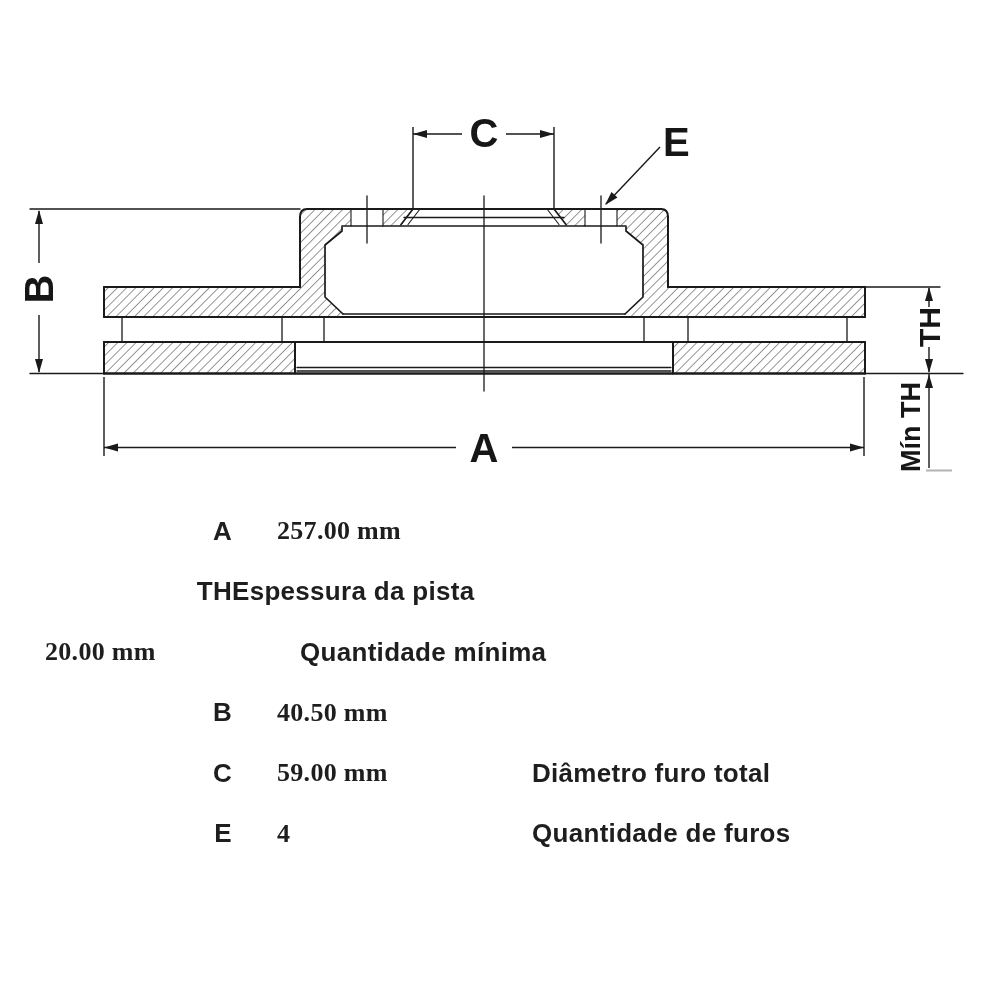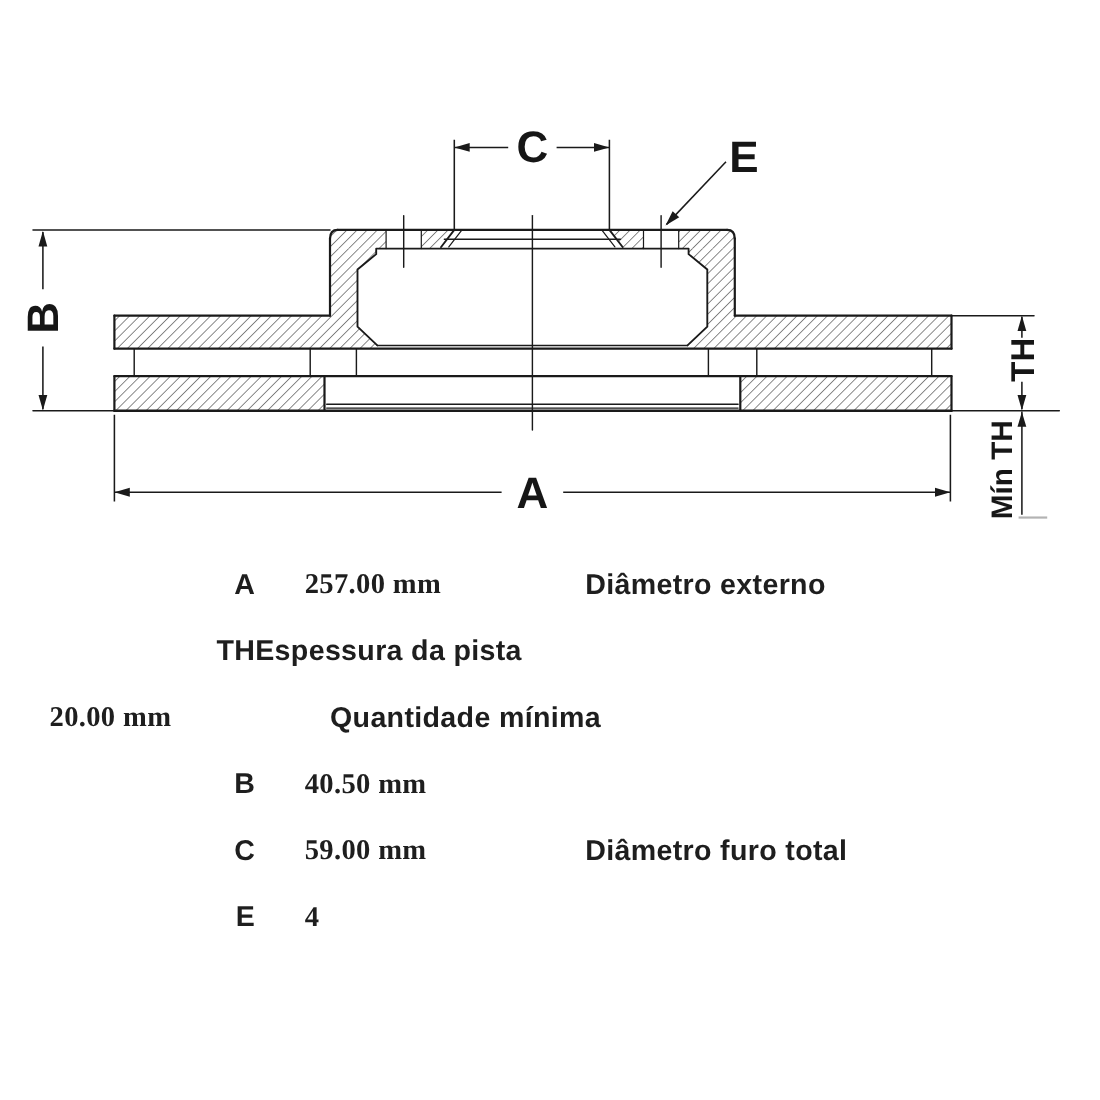--- a/index.html
+++ b/index.html
@@ -118,21 +118,20 @@
       <polygon points="929,374.5 925,388 933,388" fill="#1a1a1a"></polygon>
       <path d="M926,470.5 H952" stroke="#b3b3b3" stroke-width="2" fill="none"></path>
       <text class="dl dl27" x="0" y="9" text-anchor="middle" transform="translate(911 427) rotate(-90)">Mín TH</text>
     </g>
   </svg>
 
   <div class="spec-table">
     <div class="spec-row">
       <span class="col-key">A</span>
       <span class="col-val">257.00 mm</span>
-      <span class="col-desc">Diâmetro externo</span>
     </div>
 
     <div class="spec-row">
       <span class="col-key">TH</span>
       <span class="col-desc">Espessura da pista</span>
     </div>
 
     <div class="spec-row">
       <span class="col-val">20.00 mm</span>
       <span class="col-desc">Quantidade mínima</span>
@@ -145,16 +144,17 @@
 
     <div class="spec-row">
       <span class="col-key">C</span>
       <span class="col-val">59.00 mm</span>
       <span class="col-desc">Diâmetro furo total</span>
     </div>
 
     <div class="spec-row">
       <span class="col-key">E</span>
       <span class="col-val">4</span>
+      <span class="col-desc">Quantidade de furos</span>
     </div>
   </div>
 
 </div>
 
 </body></html>

